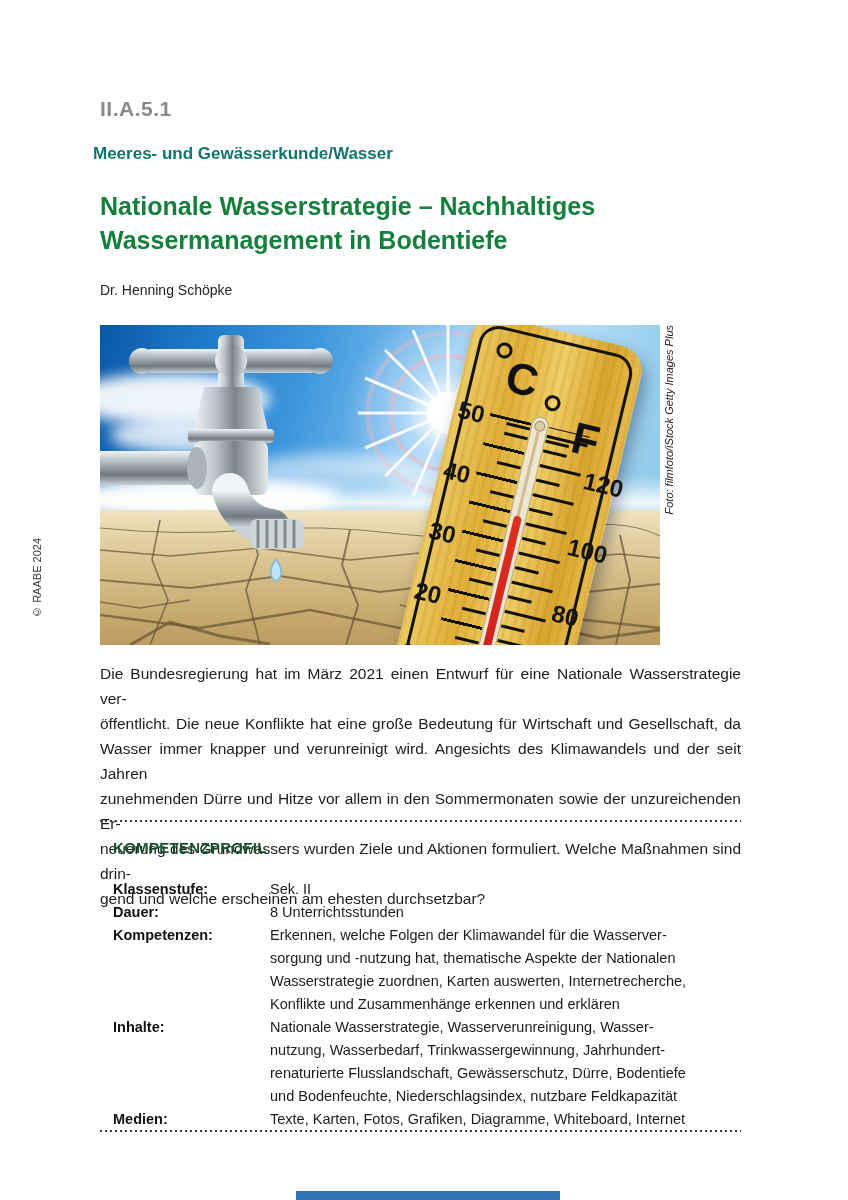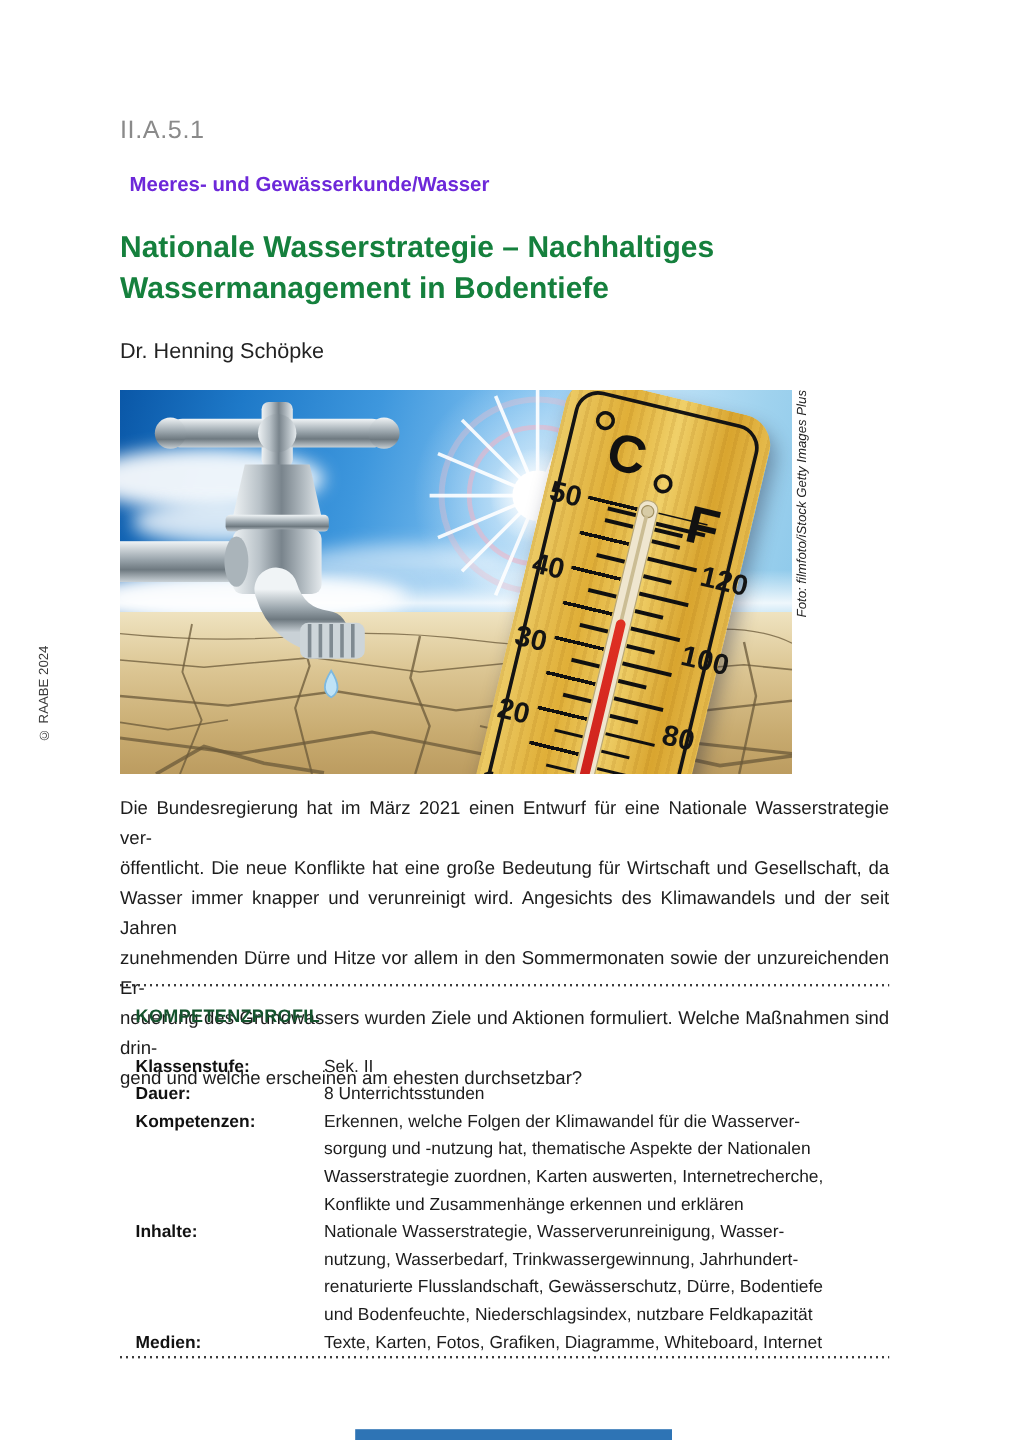--- a/index.html
+++ b/index.html
@@ -6,24 +6,24 @@
   .page{
     position:relative;
     width:848px;height:1200px;
     margin:0 auto;
     background:#ffffff;
     font-family:"Liberation Sans","DejaVu Sans",sans-serif;
     color:#1a1a1a;
     overflow:hidden;
   }
   
-  .region-code{position:absolute;left:100px;top:97px;font-size:21px;font-weight:400;color:#8a8a8a;letter-spacing:.5px;}
-  .category{position:absolute;left:108px;top:144px;font-size:17px;font-weight:700;color:#6d28d9;}
+  .region-code{position:absolute;left:100px;top:97px;font-size:21px;font-weight:700;color:#8a8a8a;letter-spacing:.5px;}
+  .category{position:absolute;left:93px;top:144px;font-size:17px;font-weight:700;color:#0f766e;}
   .title{position:absolute;left:100px;top:189px;font-size:25px;font-weight:700;line-height:34px;color:#15803d;}
-  .author{position:absolute;left:100px;top:282px;font-size:18px;color:#222;}
+  .author{position:absolute;left:100px;top:282px;font-size:14px;color:#222;}
 
   
   .v-text{writing-mode:vertical-rl;transform:rotate(180deg);font-size:11px;color:#3a3a3a;}
   .copyright{position:absolute;left:31px;top:538px;height:104px;display:flex;align-items:flex-start;}
   .photo-credit{position:absolute;left:663px;top:325px;height:320px;display:flex;}
   .photo-credit .v-text{font-style:italic;color:#222;align-self:flex-start;}
 
   
   .photo{position:absolute;left:100px;top:325px;width:560px;height:320px;overflow:hidden;background:#7fc2e8;}
   .sky{position:absolute;inset:0;background:

